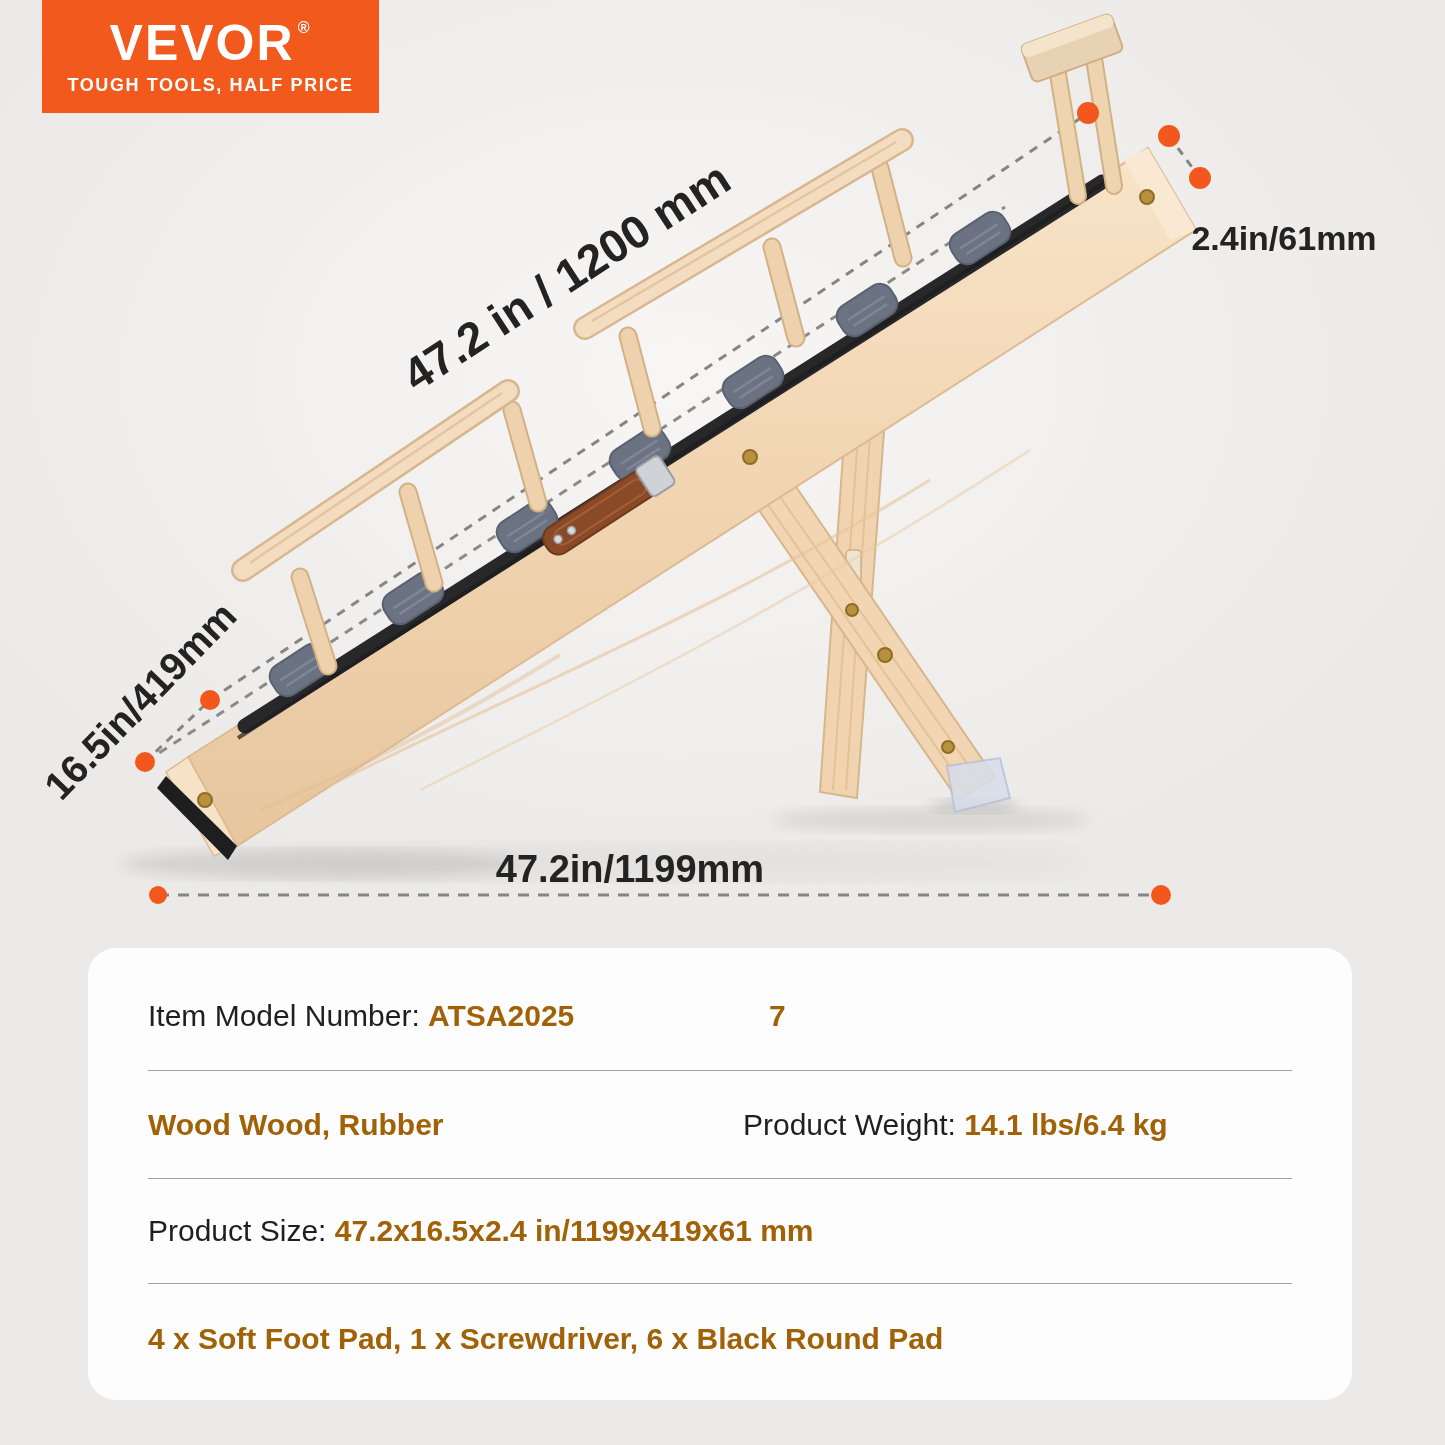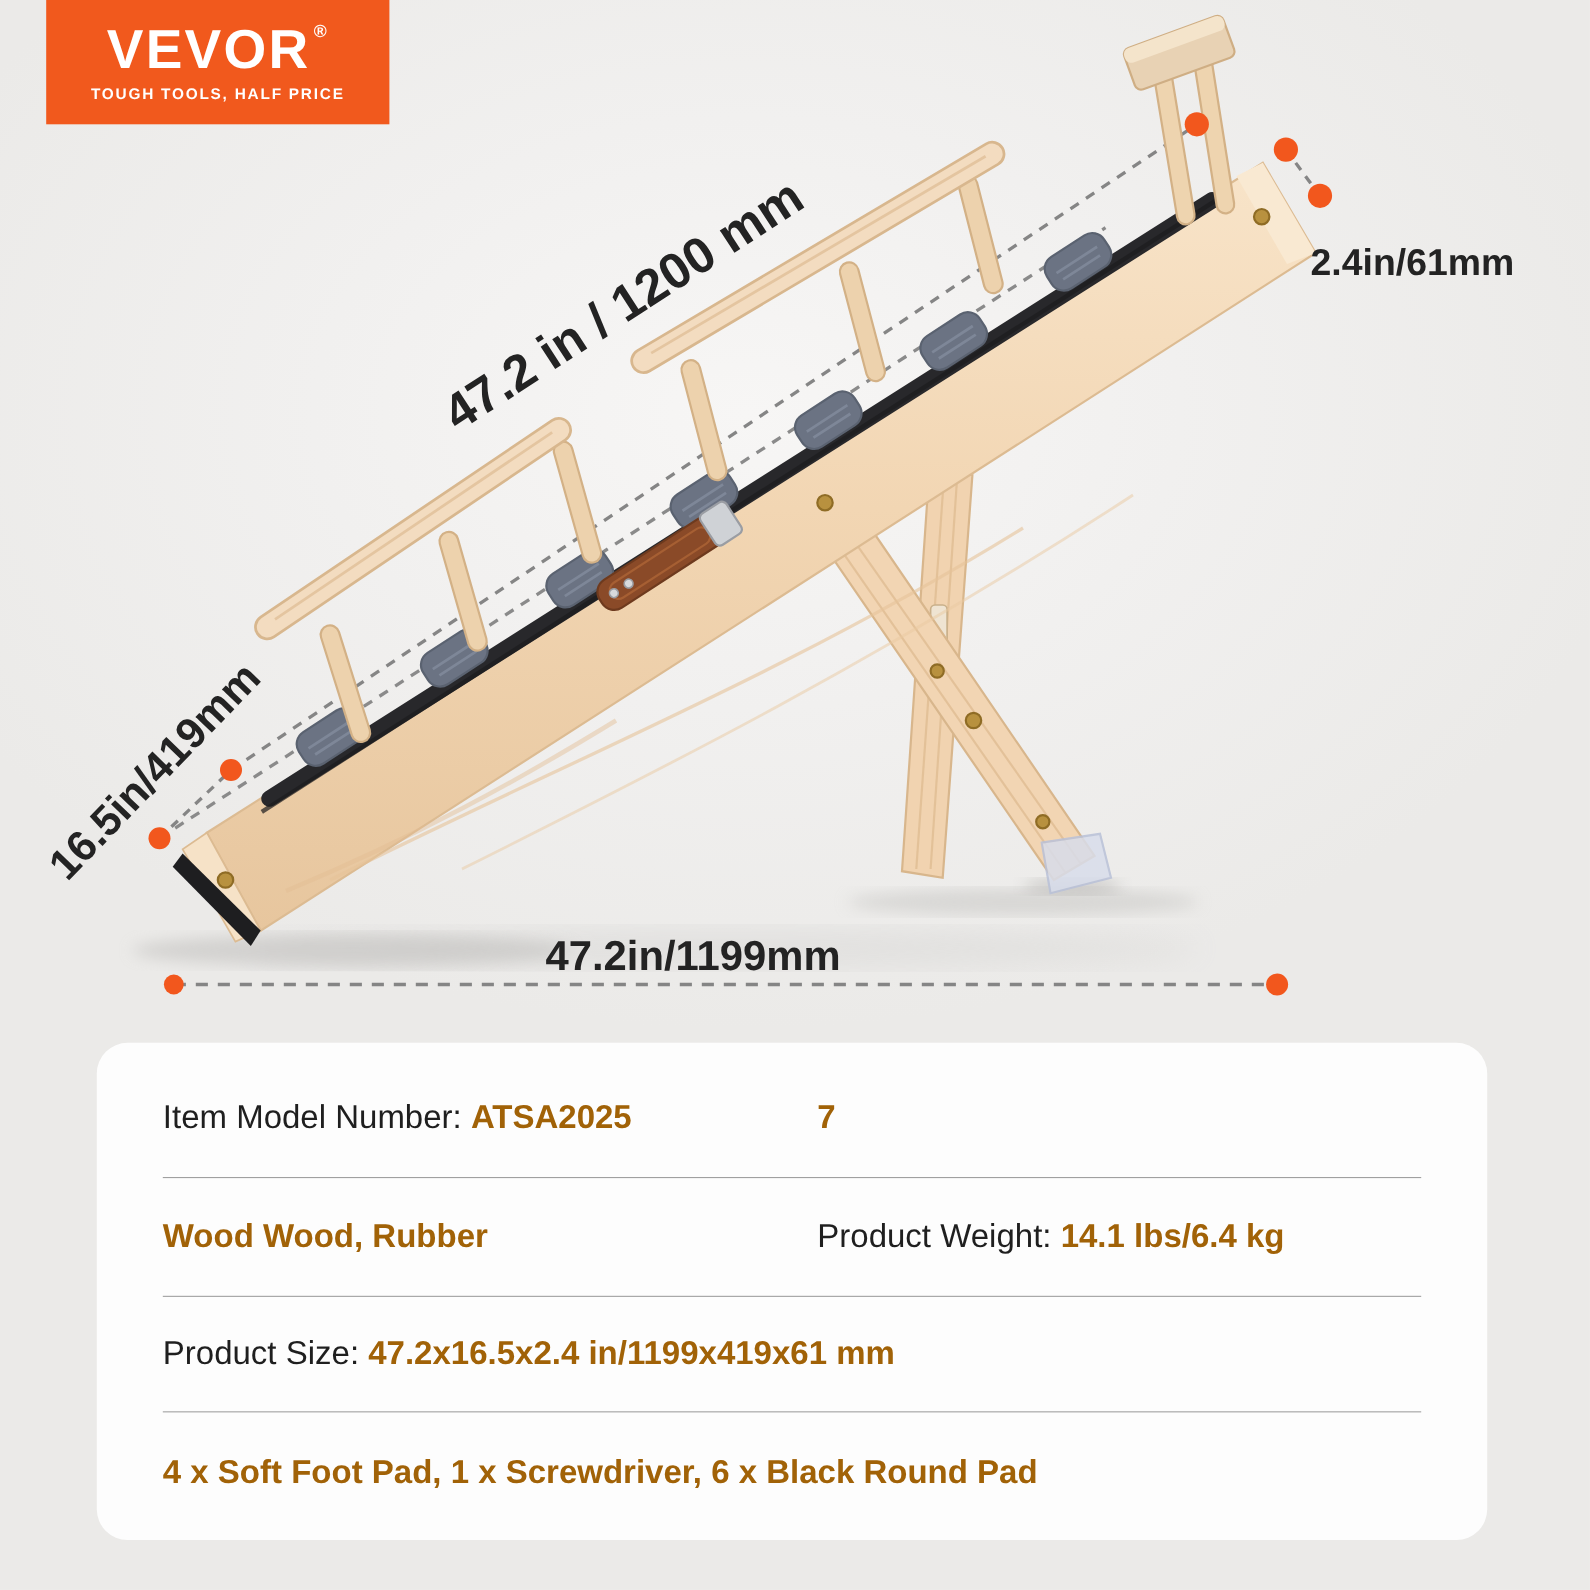--- a/index.html
+++ b/index.html
@@ -7,41 +7,41 @@
     width:1445px;height:1445px;position:relative;overflow:hidden;
     background:#ecebe9;
     font-family:"Liberation Sans", sans-serif;
   }
   .photo-bg{
     position:absolute;left:0;top:0;width:1445px;height:1445px;
     background:radial-gradient(ellipse 820px 560px at 47% 26%, #f7f6f5 0%, #f1f0ef 48%, #ebeae8 100%);
   }
   
   .logo{
-    position:absolute;left:42px;top:0;width:312px;height:113px;
+    position:absolute;left:42px;top:0;width:337px;height:113px;
     background:#f1591d;color:#fff;
     display:flex;flex-direction:column;align-items:center;justify-content:center;
   }
   .logo-name{font-size:50px;font-weight:bold;letter-spacing:2px;line-height:1;display:flex;align-items:flex-start;}
   .logo-reg{font-size:16px;font-weight:bold;margin-top:2px;margin-left:3px;}
-  .logo-tagline{font-size:14px;font-weight:bold;letter-spacing:1.6px;margin-top:7px;}
+  .logo-tagline{font-size:18px;font-weight:bold;letter-spacing:1.6px;margin-top:7px;}
   
   svg{position:absolute;left:0;top:0;}
   .dim-label{font-weight:bold;fill:#232323;}
   
   .spec-panel{
     position:absolute;left:88px;top:948px;width:1264px;height:452px;
     background:#fdfdfd;border-radius:28px;
     box-sizing:border-box;padding-top:14px;
   }
   .spec-row{
     margin:0 60px;display:flex;align-items:center;
     font-size:30px;color:#1f1f1f;white-space:pre;
   }
-  .spec-row.r1{height:108px;}
+  .spec-row.r1{height:108px;gap:26px;}
   .spec-row.r2{height:107px;}
   .spec-row.r3{height:104px;}
   .spec-row.r4{height:110px;}
   .spec-row.bordered{border-bottom:1px solid #a0a0a0;}
   .col1{width:595px;display:flex;}
   .col2{flex:1;display:flex;}
   .col-full{flex:1;display:flex;}
   .spec-label{color:#1f1f1f;}
   .spec-value{color:#a16207;font-weight:bold;}
 </style>

